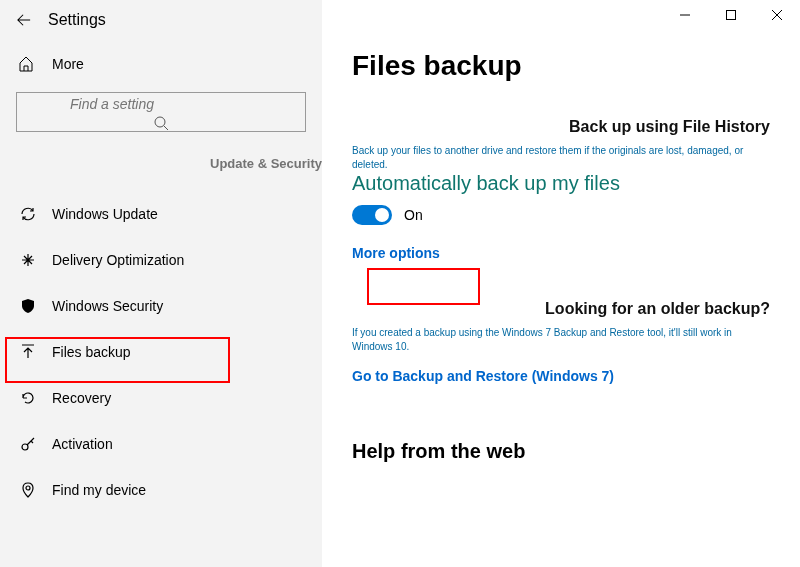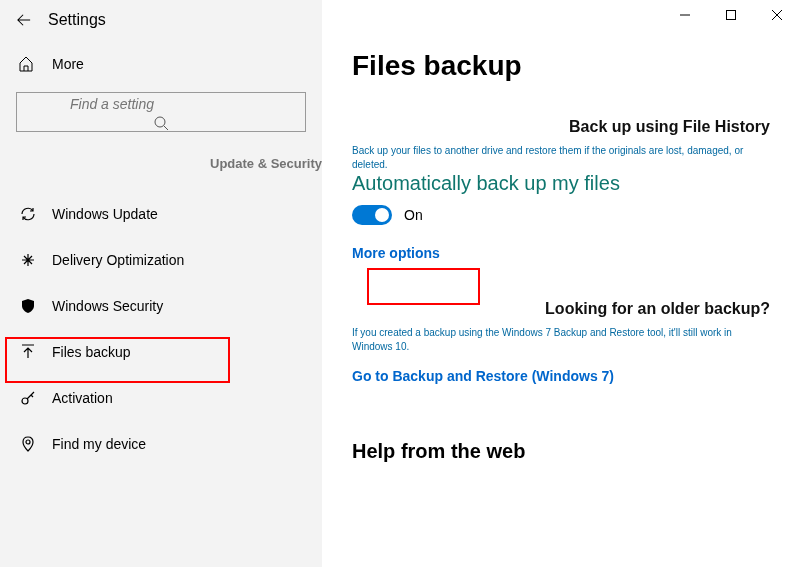--- a/index.html
+++ b/index.html
@@ -106,20 +106,28 @@
         <span class="icon">
             <svg viewBox="0 0 16 16" fill="none" stroke="#000" stroke-width="1.2">
               <path d="M8 14 V4 M4 8 L8 4 L12 8 M2 1 H14"></path>
             </svg>
           </span>
         <span class="label">Files backup</span>
       </div>
       <div class="nav-item">
         <span class="icon">
             <svg viewBox="0 0 16 16" fill="none" stroke="#000" stroke-width="1.2">
+              <path d="M3 8 A5 5 0 1 1 5 12 M3 8 L3 4 M3 8 L7 8"></path>
+            </svg>
+          </span>
+        <span class="label">Recovery</span>
+      </div>
+      <div class="nav-item">
+        <span class="icon">
+            <svg viewBox="0 0 16 16" fill="none" stroke="#000" stroke-width="1.2">
               <circle cx="5" cy="11" r="3"></circle>
               <path d="M7 9 L14 2 M11 5 L13 7"></path>
             </svg>
           </span>
         <span class="label">Activation</span>
       </div>
       <div class="nav-item">
         <span class="icon">
             <svg viewBox="0 0 16 16" fill="none" stroke="#000" stroke-width="1.2">
               <path d="M8 1 C5 1 3 3 3 6 C3 10 8 15 8 15 C8 15 13 10 13 6 C13 3 11 1 8 1 Z"></path>

